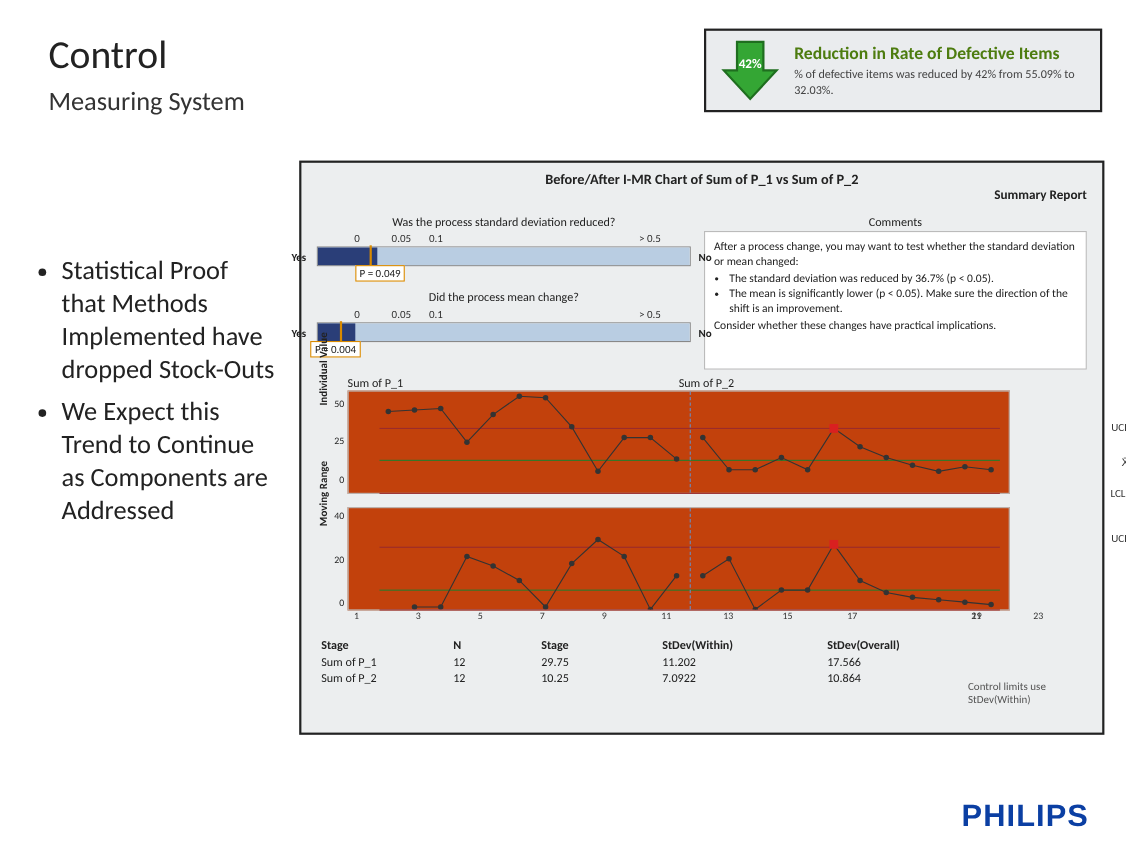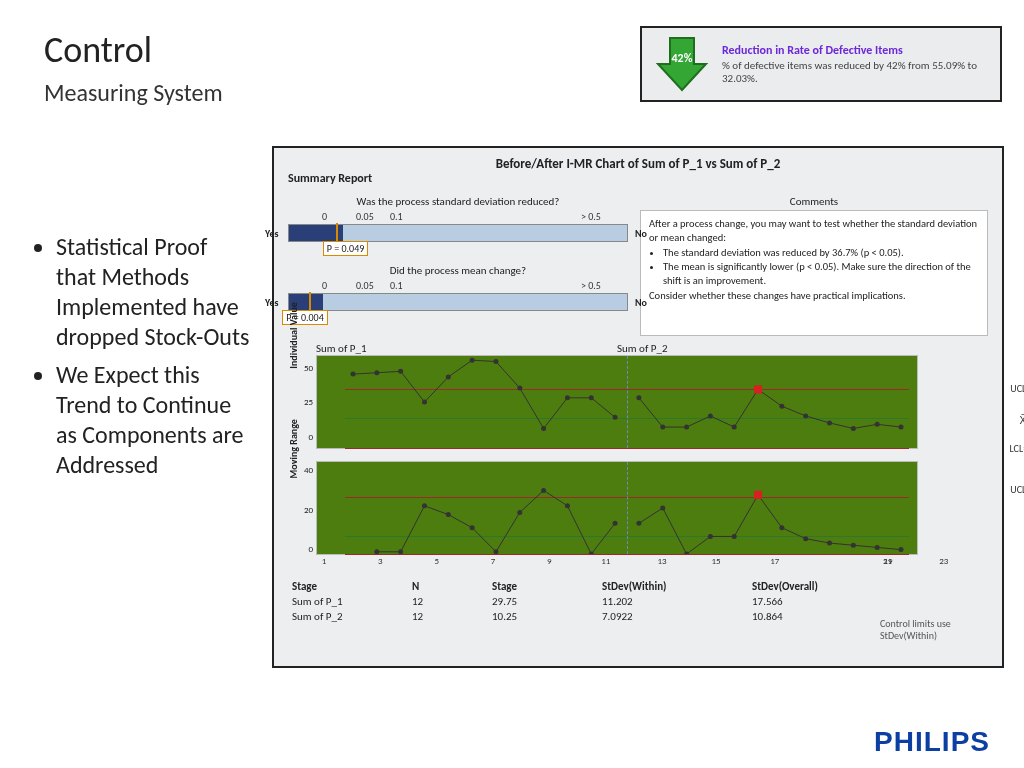--- a/index.html
+++ b/index.html
@@ -2,45 +2,45 @@
 <html><head>
 <meta charset="utf-8">
 <style>
   body { margin:0; padding:0; font-family: Calibri, Arial, sans-serif; background:#fff; width:1024px; height:768px; overflow:hidden; }
   .slide { position:relative; width:1024px; height:768px;border-radius:17px; }
   .title { position:absolute; left:44px; top:28px; font-size:36px; color:#222; }
   .subtitle { position:absolute; left:44px; top:78px; font-size:24px; color:#333; }
   .callout { position:absolute; left:640px; top:26px; width:362px; height:76px; background:#eaecee; border:2px solid #222; display:flex; align-items:center; padding:4px 8px; box-sizing:border-box; }
   .arrow-wrap { width:64px; height:64px; position:relative; flex-shrink:0; }
   .callout-text { margin-left:8px; }
-  .callout-t { font-size:12px; font-weight:bold; color:#6d28d9; }
+  .callout-t { font-size:16px; font-weight:bold; color:#4d7c0f; }
   .callout-s { font-size:11px; color:#444; margin-top:2px; line-height:1.2; }
   .bullets { position:absolute; left:32px; top:232px; width:220px; font-size:24px; color:#222; }
   .bullets ul { margin:0; padding-left:24px; }
   .bullets li { margin-bottom:8px; line-height:1.25; }
   .report { position:absolute; left:272px; top:146px; width:732px; height:522px; background:#eceeef; border:2px solid #222; box-sizing:border-box; padding:8px 14px 6px 14px; font-size:11px; color:#222; }
   .rep-title { text-align:center; font-weight:bold; font-size:13px; }
-  .rep-sub { text-align:left; font-weight:bold; font-size:12px; margin-bottom:4px; }
+  .rep-sub { text-align:right; font-weight:bold; font-size:12px; margin-bottom:4px; }
   .qrow { display:flex; gap:12px; }
   .qcol { flex:1; }
   .qhead { text-align:center; font-size:11px; margin:6px 0 2px 0; }
   .scale { position:relative; height:14px; font-size:10px; color:#333; }
   .scale span { position:absolute; }
   .bar-outer { position:relative; height:16px; background:#fff; border:1px solid #888; }
   .bar-light { position:absolute; left:0; top:0; bottom:0; background:#b9cde2; }
   .bar-dark { position:absolute; left:0; top:0; bottom:0; background:#2a3e78; }
   .yesno { position:absolute; font-size:10px; font-weight:bold; color:#222; top:2px; }
   .marker { position:absolute; top:-2px; bottom:-2px; width:2px; background:#d98a00; }
   .pval { position:absolute; font-size:10px; background:#fff; border:1px solid #d98a00; padding:0 3px; white-space:nowrap; }
   .comments-box { background:#fff; border:1px solid #bbb; padding:6px 8px; font-size:10.5px; line-height:1.3; height:126px; box-sizing:border-box; }
   .comments-box ul { margin:2px 0 2px 14px; padding:0; }
   .charts { margin-top:6px; }
   .chart-titlebar { display:flex; font-size:11px; font-weight:normal; }
   .chart-titlebar > div { flex:1; }
-  .chart-area { position:relative; background:#4d7c0f; border:1px solid #bbb; height:92px; }
+  .chart-area { position:relative; background:#c2410c; border:1px solid #bbb; height:92px; }
   .ylab { position:absolute; left:-30px; top:50%; transform:rotate(-90deg) translateX(50%); transform-origin:left top; font-size:10px; font-weight:bold; white-space:nowrap; }
   .ytick { position:absolute; left:-22px; font-size:9px; text-align:right; width:18px; }
   .hline { position:absolute; left:28px; right:8px; height:1px; }
   .red { background:#9b2b2b; }
   .green { background:#2b7a2b; }
   .vdash { position:absolute; top:0; bottom:0; width:0; border-left:1px dashed #6a8bc0; }
   .rlimit { position:absolute; font-size:10px; color:#333; }
   .xtick-row { position:relative; height:14px; font-size:9px; color:#333; }
   .xtick { position:absolute; transform:translateX(-50%); }
   .stats-table { margin-top:10px; display:grid; grid-template-columns: 120px 80px 110px 150px 140px; font-size:11px; }

